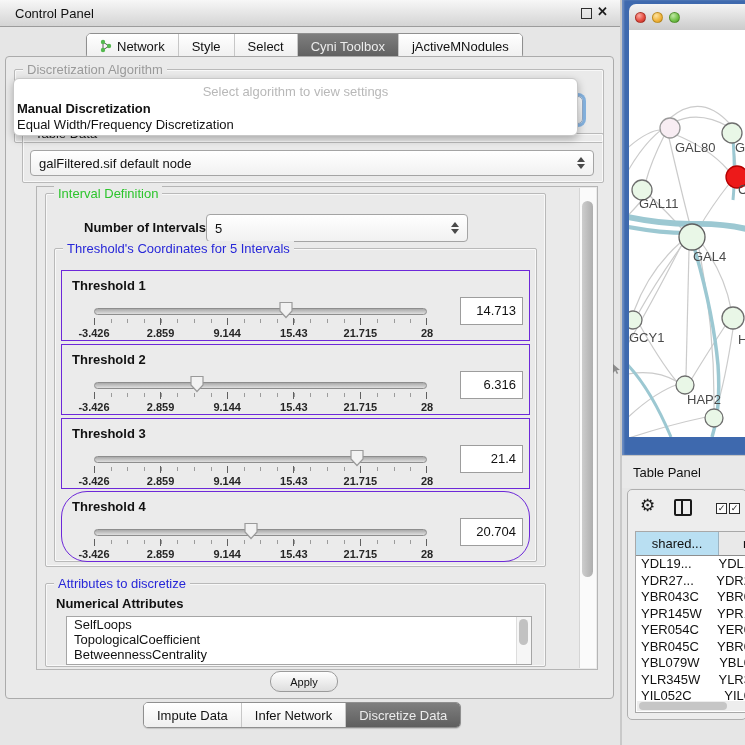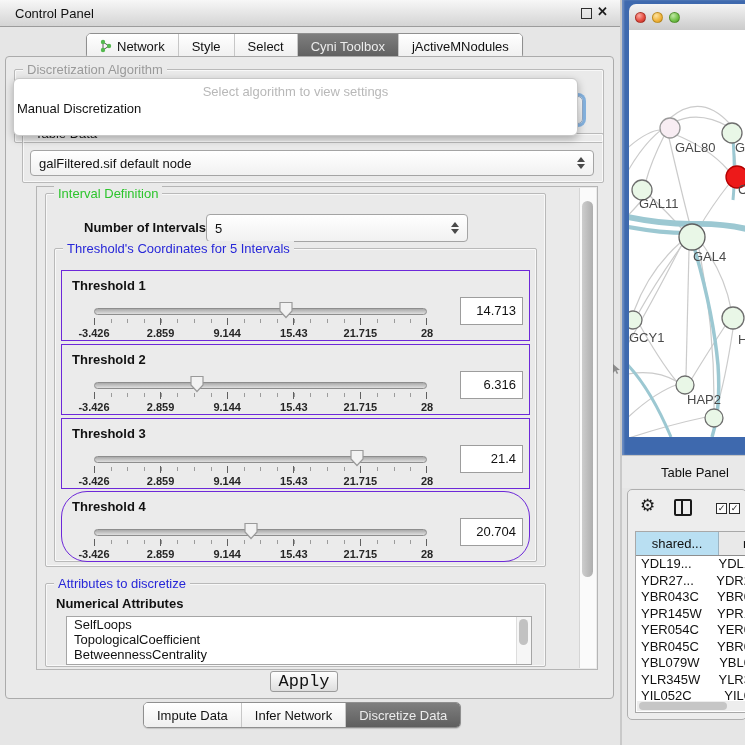--- a/index.html
+++ b/index.html
@@ -79,47 +79,47 @@
     border:1px solid #9D9D9D;font-size:13px;text-align:right;line-height:26px;padding-right:6px;}
 
   #attr-group{left:8px;top:396px;width:499px;height:82px;}
   #attr-label{position:absolute;left:10px;top:12px;font-size:13px;font-weight:bold;}
   #attr-list{position:absolute;left:20px;top:32px;width:464px;height:47px;background:#FFF;
     border:1px solid #A5A5A5;overflow:hidden;font-size:13px;}
   #attr-list .li{padding-left:7px;line-height:15px;white-space:nowrap;}
   #list-scrollbar{position:absolute;right:0;top:0;width:14px;height:100%;background:#F6F6F6;border-left:1px solid #DDD;}
   #list-thumb{position:absolute;left:2px;top:2px;width:9px;height:26px;border-radius:5px;background:#C2C2C2;}
 
-  #apply-btn{left:270px;top:671px;width:66px;height:19px;border:1px solid #9B9B9B;border-radius:3px;
-    background:linear-gradient(#FEFEFE,#DEDEDE);font-size:17px;display:flex;align-items:center;justify-content:center;font-family:Liberation Mono, monospace;}
+  #apply-btn{left:270px;top:671px;width:66px;height:19px;border:1px solid #9B9B9B;border-radius:10px;
+    background:linear-gradient(#FEFEFE,#DEDEDE);font-size:11px;display:flex;align-items:center;justify-content:center;}
 
   
   #algo-popup{left:13px;top:78px;width:565px;height:58px;background:#FFFFFF;
     border:1px solid #C8C8C8;border-radius:6px;box-shadow:0 3px 9px rgba(0,0,0,.28);z-index:60;padding-top:5px;box-sizing:border-box;}
   #popup-placeholder{text-align:center;color:#B8B8B8;font-size:13px;height:17px;}
   .popup-item{font-size:13px;height:16px;padding-left:3px;white-space:nowrap;}
-  .popup-item.b{font-weight:normal;}
+  .popup-item.b{font-weight:bold;}
 
   
   #net-frame{left:622px;top:0;width:123px;height:455px;background:#3E69AE;
     box-shadow:inset 2px 0 2px rgba(255,255,255,.25);}
   #net-titlebar{left:629px;top:4px;width:116px;height:26px;
     background:linear-gradient(#F4F4F4,#CBCBCB);border-bottom:1px solid #8A8A8A;
     border-top-left-radius:7px;display:flex;align-items:center;padding-left:6px;gap:6px;}
   .light{width:11px;height:11px;border-radius:50%;}
   #light-red{background:radial-gradient(circle at 35% 30%,#FCA89F,#E44A3E 60%,#BC3126);border:1px solid rgba(130,30,20,.55);box-sizing:border-box;}
   #light-yellow{background:radial-gradient(circle at 35% 30%,#FBE3A0,#F0B23A 60%,#D19422);border:1px solid rgba(150,110,10,.55);box-sizing:border-box;}
   #light-green{background:radial-gradient(circle at 35% 30%,#C0E8A4,#6FC046 60%,#4F9A2B);border:1px solid rgba(60,110,30,.55);box-sizing:border-box;}
   #net-canvas{left:629px;top:30px;width:116px;height:407px;background:#FFF;overflow:hidden;}
   .node-label{position:absolute;font-size:13px;color:#4A4A4A;white-space:nowrap;}
 
   
   #tp-header{left:622px;top:455px;width:123px;height:32px;background:#E9E9E9;
     border-top:1px solid #C4C4C4;display:flex;align-items:center;font-size:13px;}
-  #tp-header span{padding-left:11px;margin-left:28px;}
+  #tp-header span{padding-left:11px;}
   #tp-panel{left:627px;top:489px;width:118px;height:229px;border:1px solid #AFAFAF;
     border-radius:5px;background:#EDEDED;}
   #gear-ico{position:absolute;left:12px;top:5px;font-size:17px;color:#1A1A1A;}
   #split-ico{position:absolute;left:46px;top:9px;width:14px;height:13px;border:2px solid #1A1A1A;border-radius:2px;}
   #split-ico::after{content:"";position:absolute;left:5px;top:0;width:2px;height:13px;background:#1A1A1A;}
   .cbx{position:absolute;top:13px;width:9px;height:9px;border:1px solid #2A2A2A;font-size:9px;line-height:8px;text-align:center;color:#1A1A1A;background:#FDFDFD;}
   #tp-table{position:absolute;left:7px;top:41px;width:115px;height:180px;background:#FFF;border:1px solid #A8A8A8;overflow:hidden;}
   #tp-head{display:flex;height:23px;border-bottom:1px solid #8E8E8E;font-size:13px;}
   #tp-col0{width:82px;background:#B9DFF2;border-right:1px solid #9DB4C2;display:flex;align-items:center;justify-content:center;}
   #tp-col1{flex:1;background:#E9E9E9;display:flex;align-items:center;padding-left:24px;}
@@ -326,20 +326,21 @@
         <span>Infer Network</span>
       </div>
     <div class="tab sel">
         <span>Discretize Data</span>
       </div>
   </div>
 
   <div class="abs" id="algo-popup">
     <div id="popup-placeholder">Select algorithm to view settings</div>
     <div class="popup-item b">Manual Discretization</div>
+    <div class="popup-item">Equal Width/Frequency Discretization</div>
   </div>
 
   <svg class="abs" id="cursor" width="9" height="11" viewBox="0 0 9 11">
     <path d="M1 0 L1 9 L3.2 6.8 L4.8 10 L6.2 9.3 L4.6 6.2 L8 6 Z" fill="#777" opacity="0.8"></path>
   </svg>
 
   <div class="abs" id="net-frame"></div>
   <div class="abs" id="net-titlebar">
     <span class="light" id="light-red"></span>
     <span class="light" id="light-yellow"></span>

